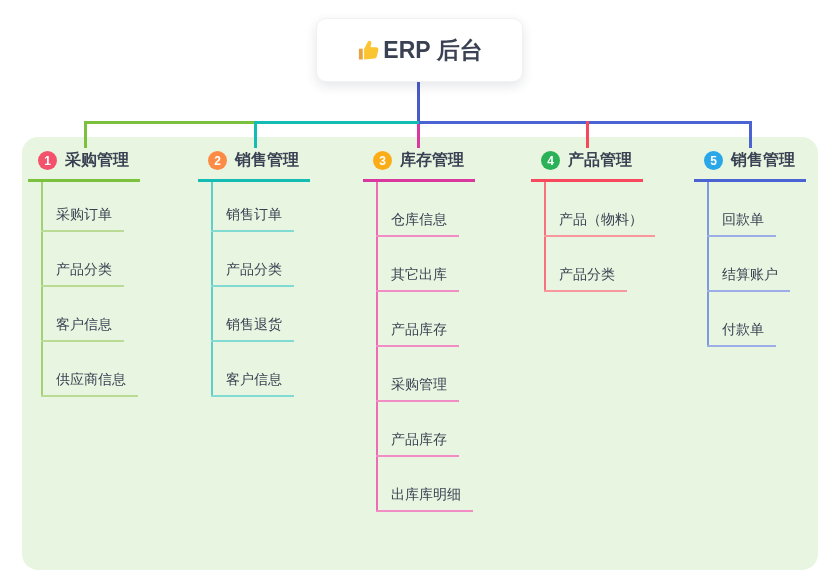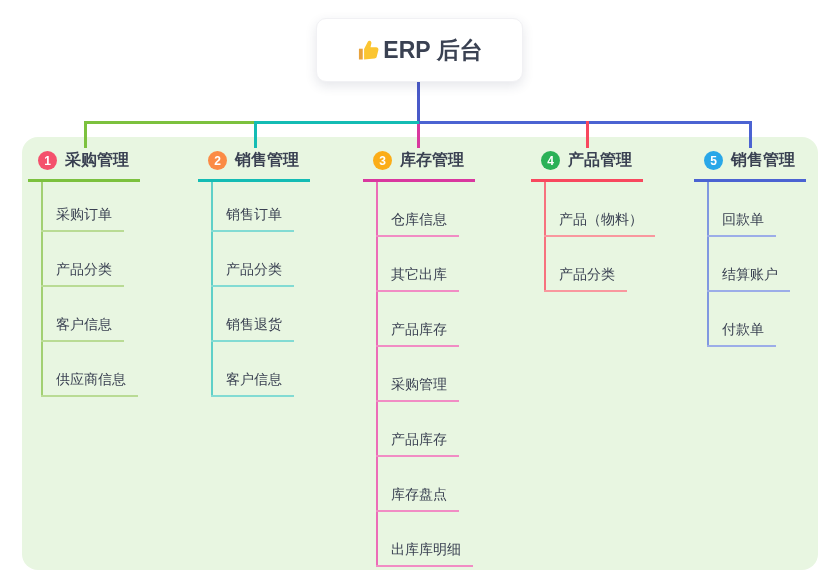--- a/index.html
+++ b/index.html
@@ -180,23 +180,20 @@
       <div class="row">
           <span class="cnode">产品库存</span>
         </div>
       <div class="row">
           <span class="cnode">采购管理</span>
         </div>
       <div class="row">
           <span class="cnode">产品库存</span>
         </div>
       <div class="row">
-          <span class="cnode">库存盘点</span>
-        </div>
-      <div class="row">
           <span class="cnode">出库库明细</span>
         </div>
     </div>
   </div>
 
   <div class="branch b4">
     <div class="bhead">
       <span class="num">4</span>
       <span class="blabel">产品管理</span>
     </div>

